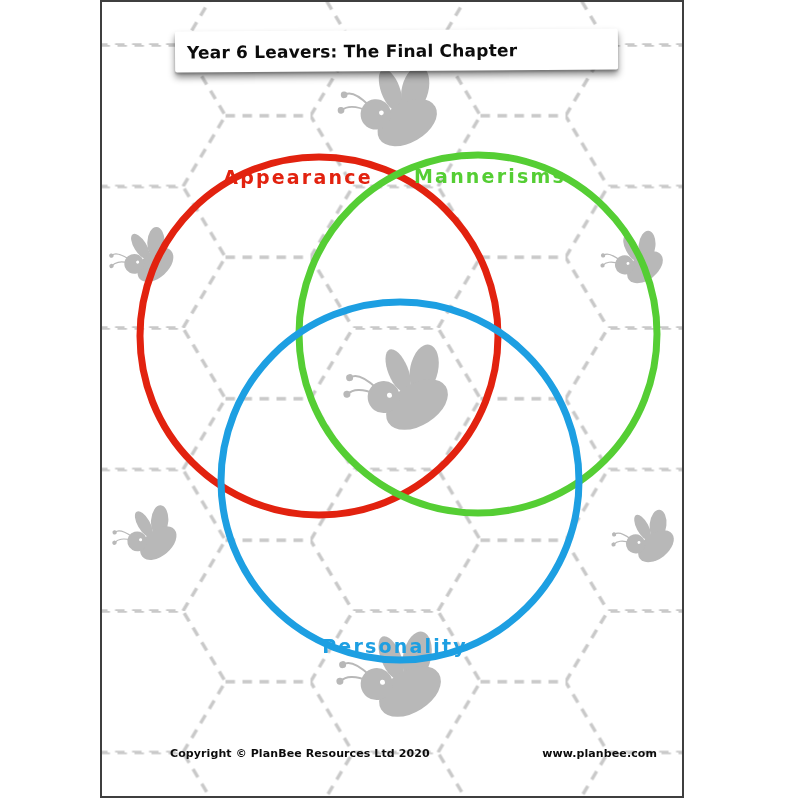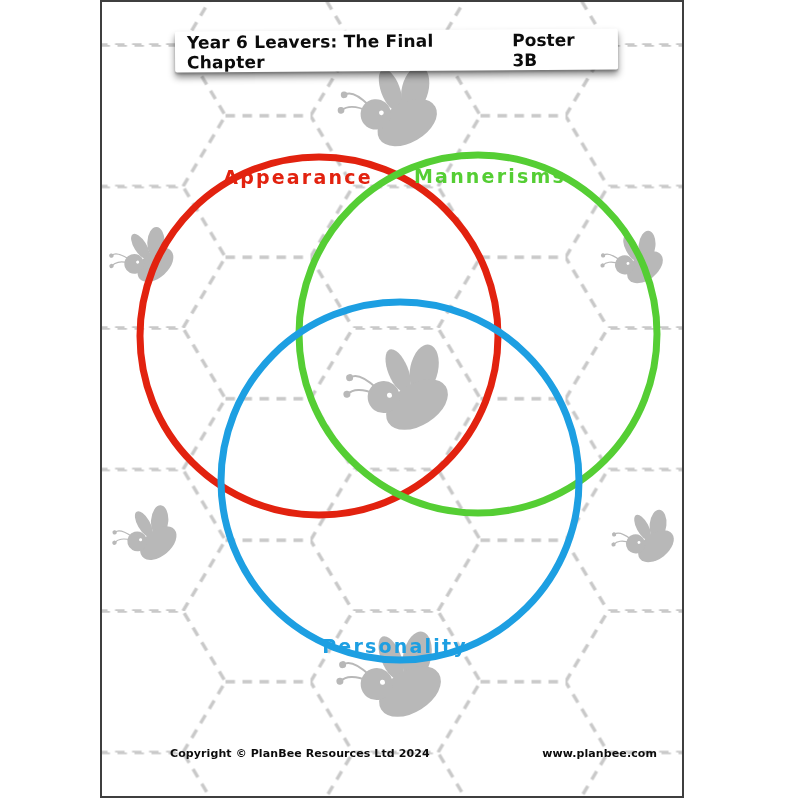--- a/index.html
+++ b/index.html
@@ -62,19 +62,18 @@
     <circle cx="378" cy="334" r="179" fill="none" stroke="#55ce34" stroke-width="7"></circle>
     <circle cx="300" cy="481" r="179" fill="none" stroke="#1d9fe2" stroke-width="7"></circle>
 
     <text class="venn-label" x="198" y="184" text-anchor="middle" font-size="19" letter-spacing="2.2" fill="#e2220f">Appearance</text>
     <text class="venn-label" x="390" y="183" text-anchor="middle" font-size="19" letter-spacing="2.2" fill="#55ce34">Mannerisms</text>
     <text class="venn-label" x="295" y="653" text-anchor="middle" font-size="19" letter-spacing="2.2" fill="#1d9fe2">Personality</text>
   </svg>
 
   <div class="banner">
     <span class="banner-title">Year 6 Leavers: The Final Chapter</span>
-    <span class="banner-poster">Poster 3B</span>
   </div>
 
-  <span class="footer-text" id="footer-copyright">Copyright © PlanBee Resources Ltd 2024</span>
+  <span class="footer-text" id="footer-copyright">Copyright © PlanBee Resources Ltd 2020</span>
   <span class="footer-text" id="footer-website">www.planbee.com</span>
 
 </div>
 
 </body></html>

